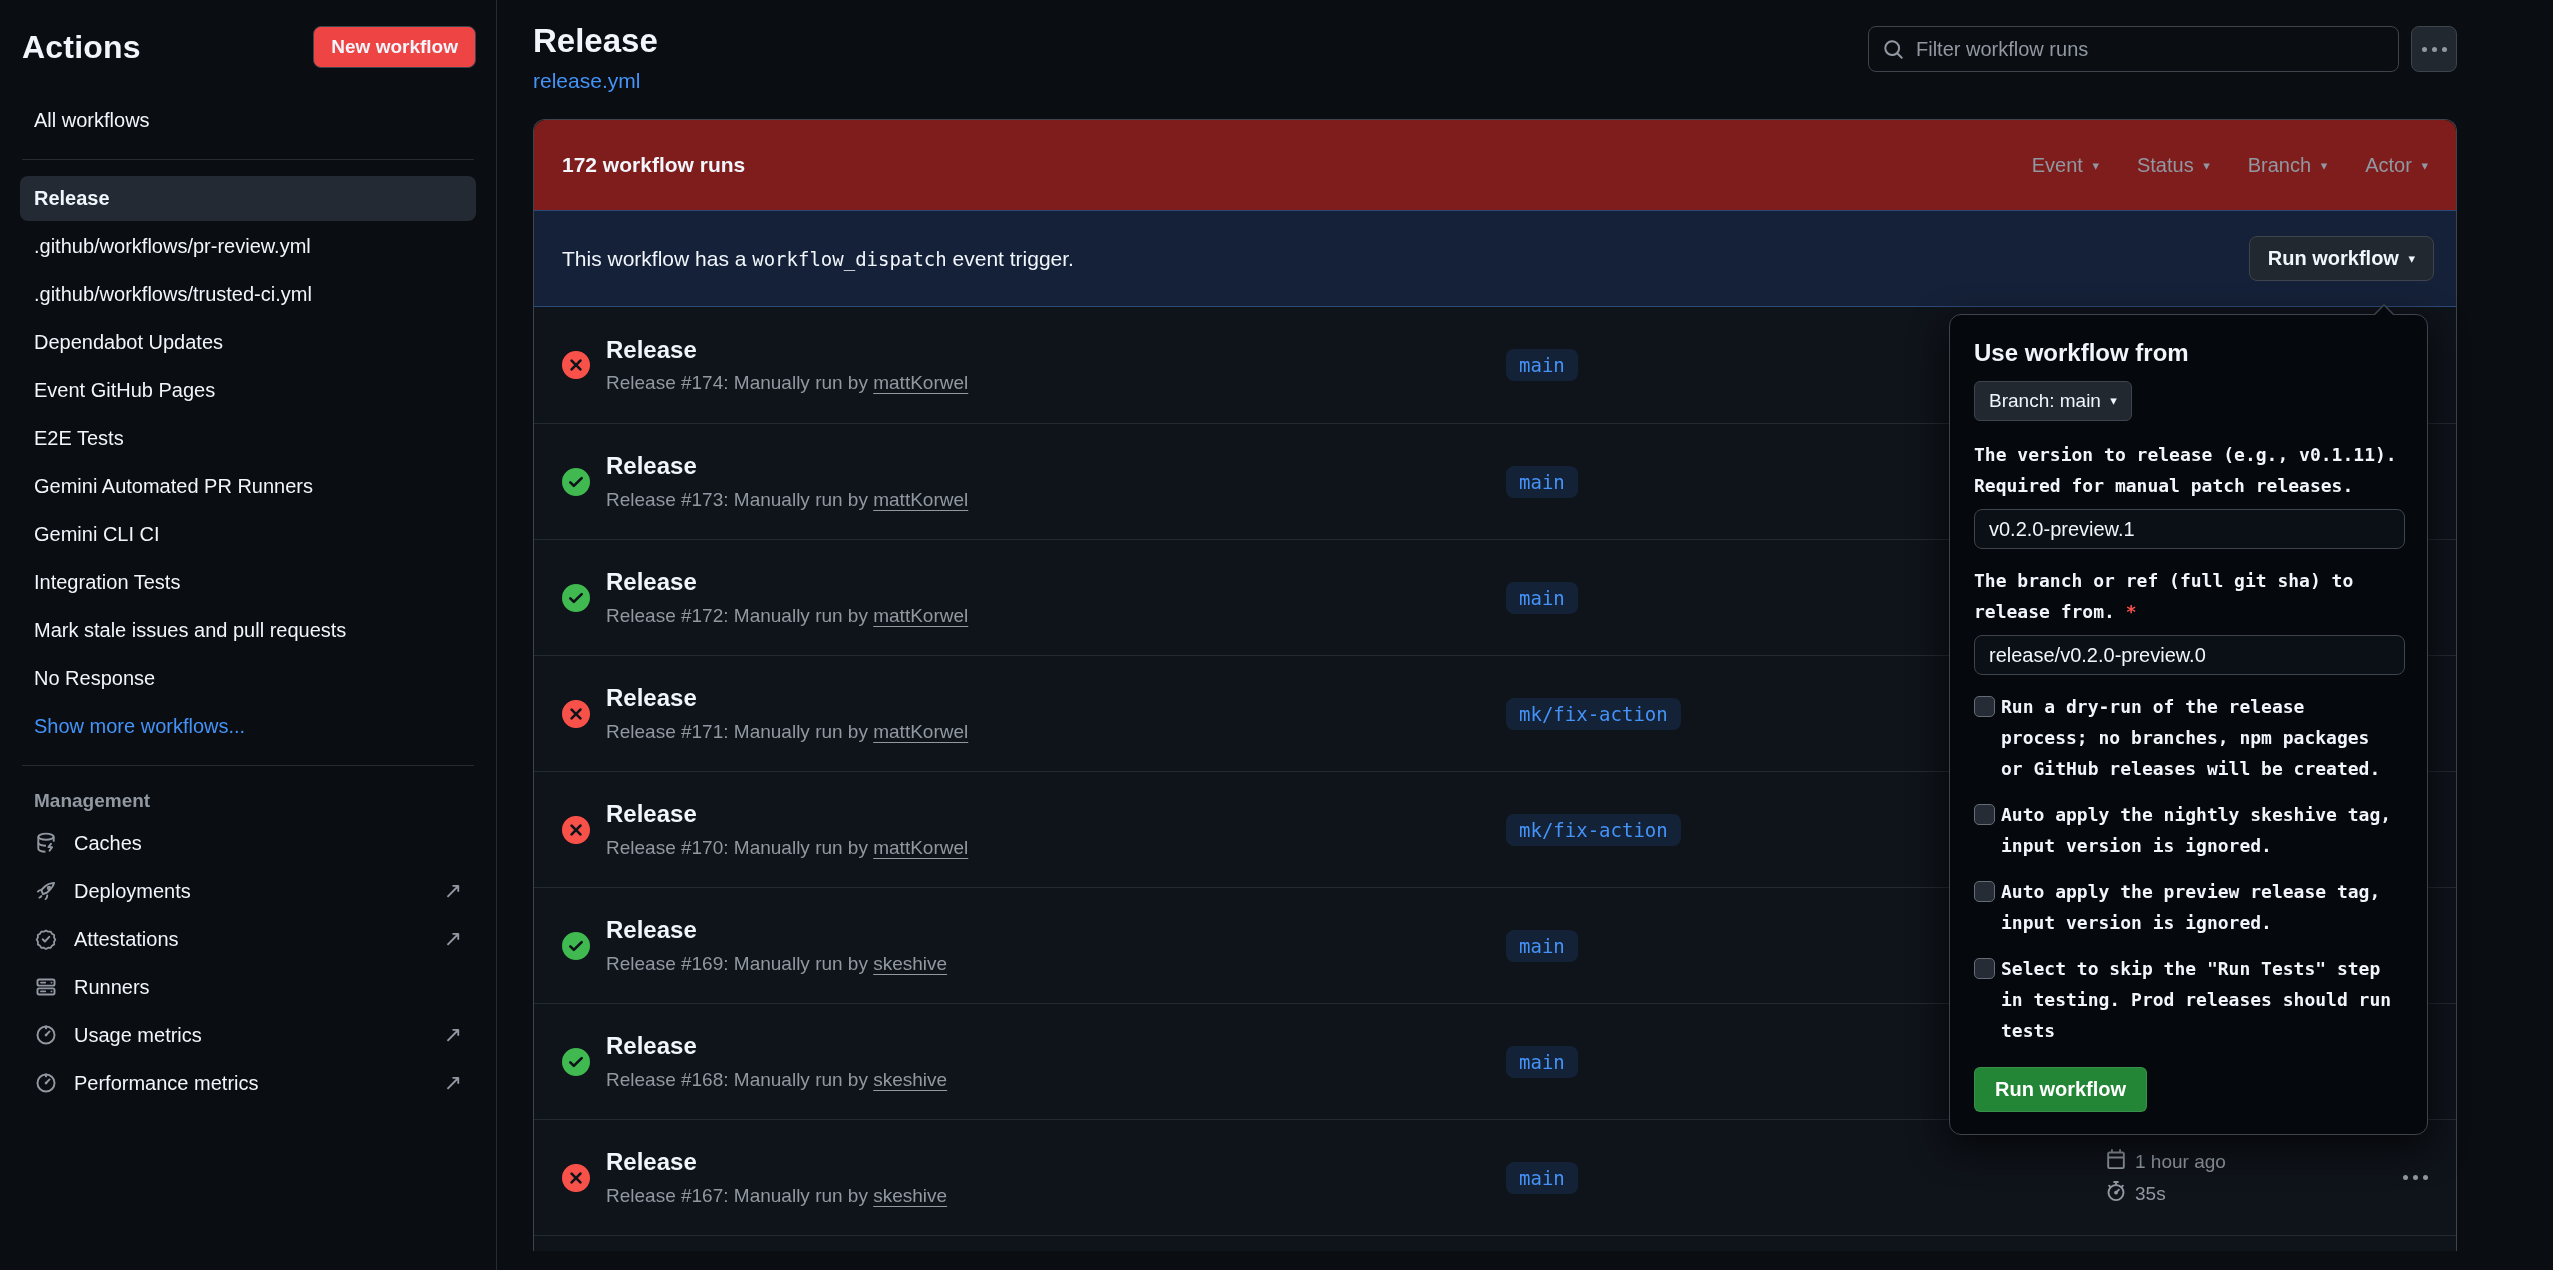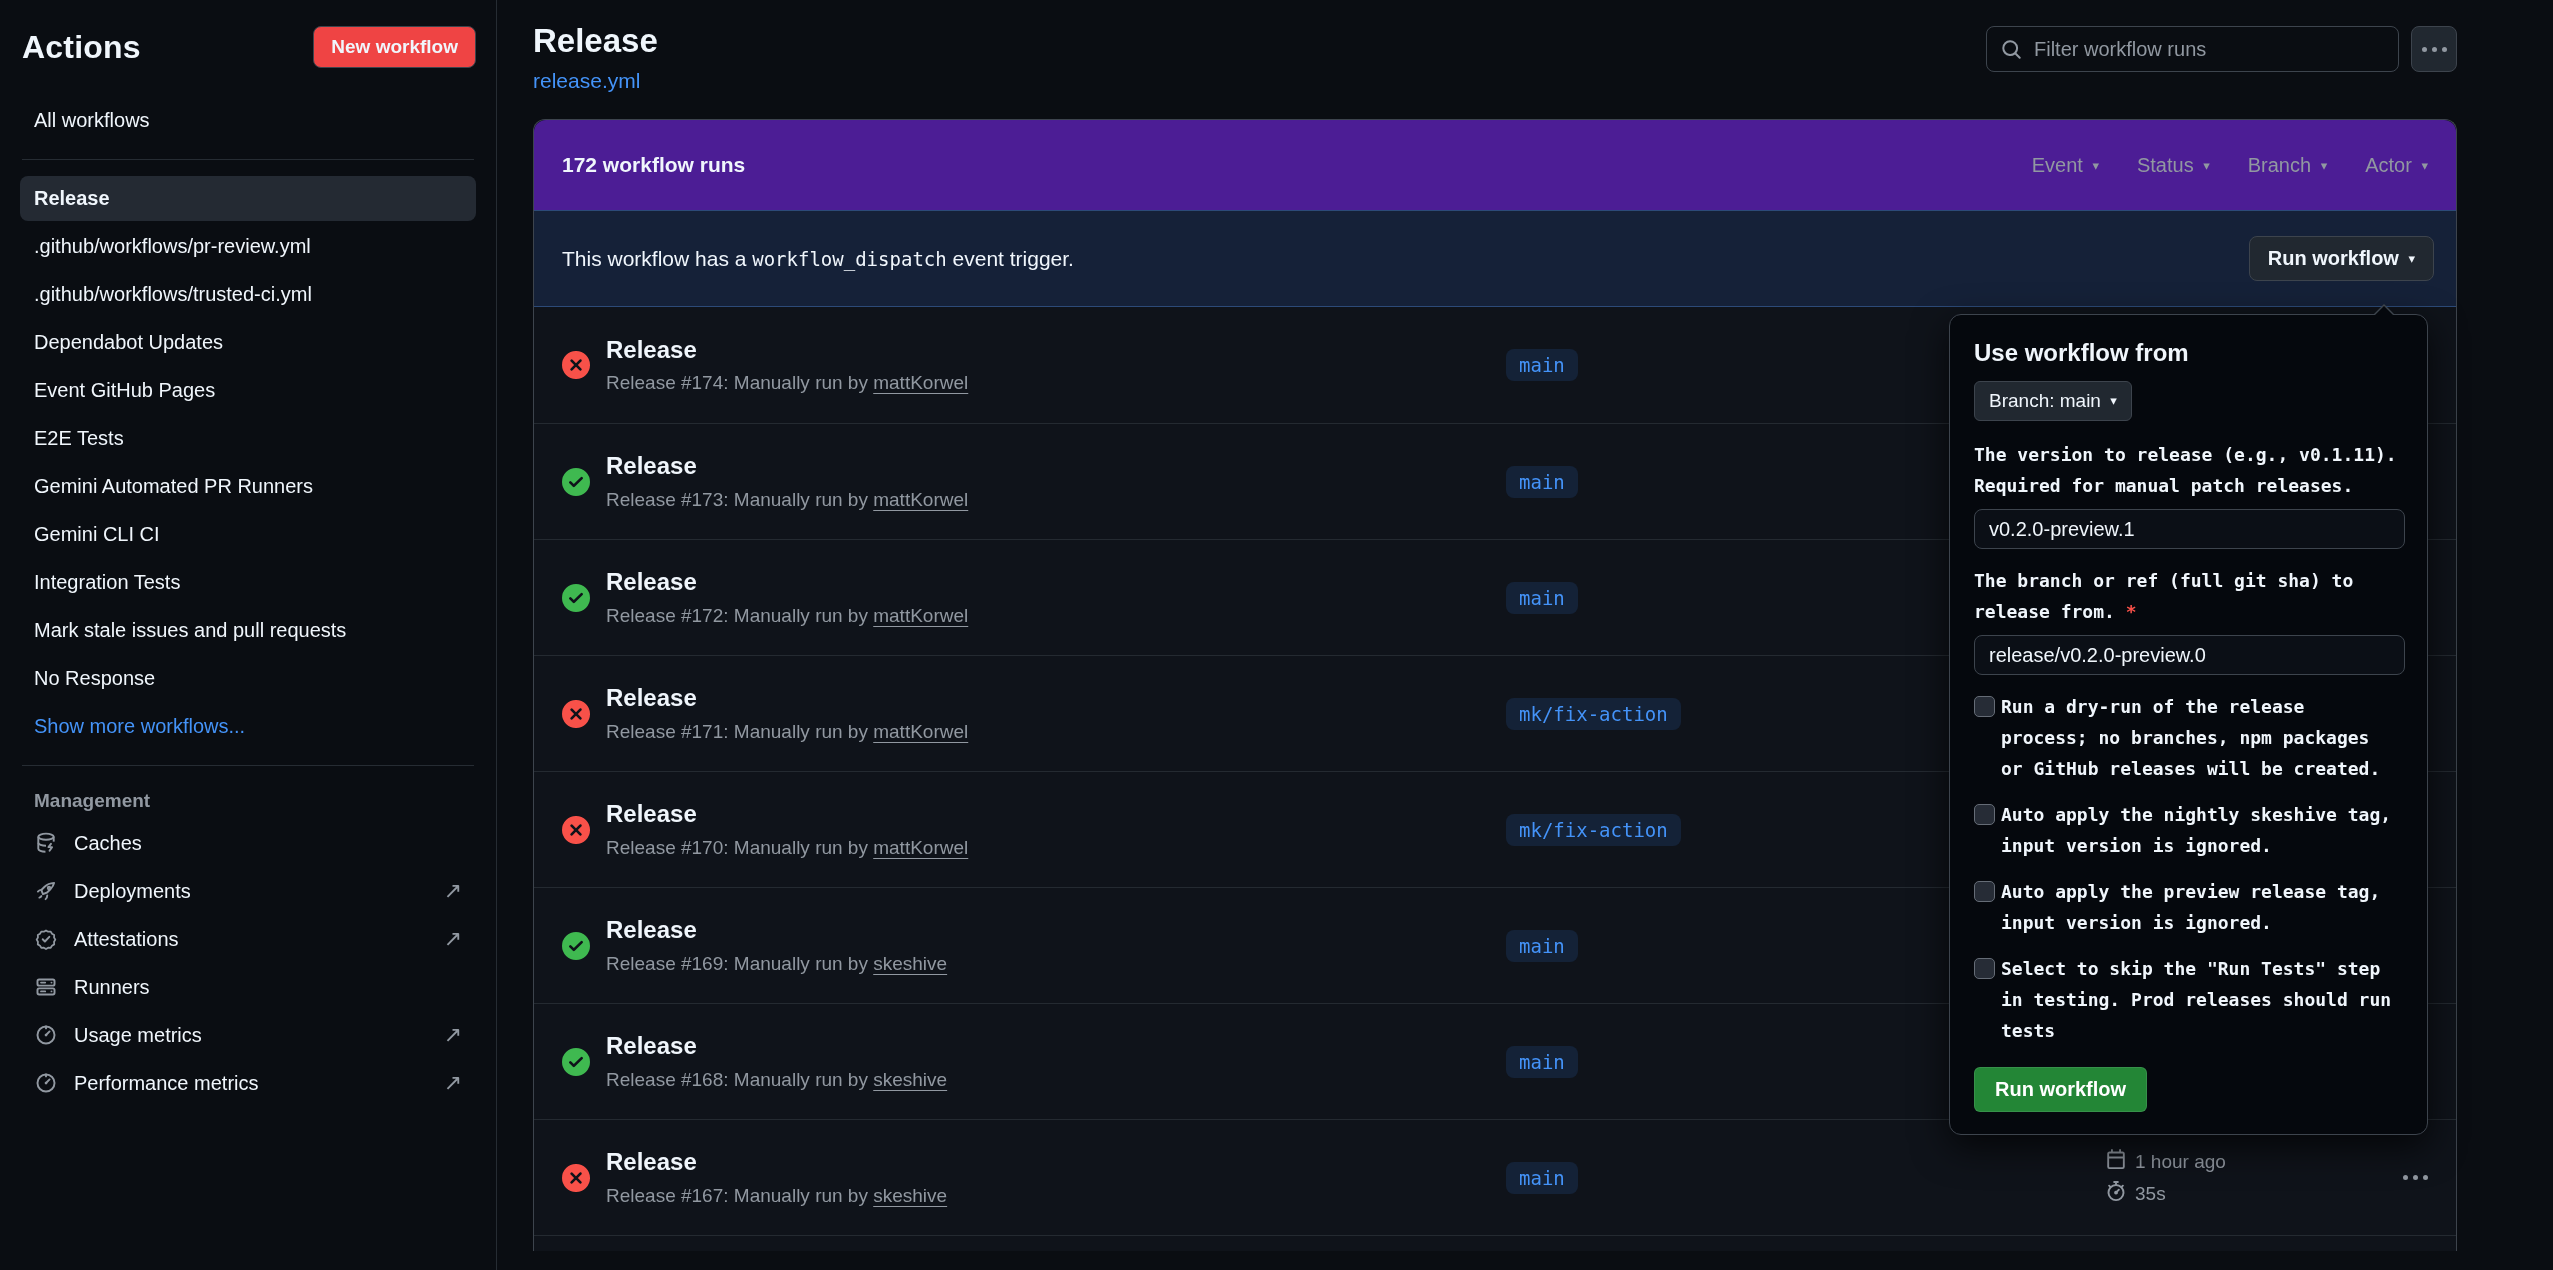--- a/index.html
+++ b/index.html
@@ -42,21 +42,21 @@
   .mgmt-item .micon { width:24px; height:24px; display:inline-flex; align-items:center; justify-content:center; color:#9198a1; flex:none; }
   .mgmt-item .ext { margin-left:auto; color:#9198a1; font-size:22px; line-height:1; }
 
   
   .main { flex:1; position:relative; padding:0 96px 0 36px; }
   .main-head { display:flex; justify-content:space-between; align-items:flex-start; padding-top:22px; }
   .page-title { font-size:33px; font-weight:700; }
   .file-link { display:inline-block; margin-top:9px; font-size:21px; color:#4493f8; text-decoration:none; cursor:pointer; }
   .head-right { display:flex; gap:12px; align-items:center; margin-top:4px; }
   .filter-box {
-    width:413px; height:46px; border:1px solid #3d444d; border-radius:8px;
+    width:531px; height:46px; border:1px solid #3d444d; border-radius:8px;
     display:flex; align-items:center; gap:12px; padding:0 14px; background:transparent;
   }
   .filter-box input {
     background:transparent; border:none; outline:none; color:#f0f6fc;
     font-size:20px; flex:1; font-family:inherit;
   }
   .filter-box input::placeholder { color:#9198a1; }
   .icon-btn {
     width:46px; height:46px; background:#212830; border:1px solid #3d444d;
     border-radius:8px; display:flex; align-items:center; justify-content:center;
@@ -64,21 +64,21 @@
   }
   .kebab-h { display:flex; gap:5px; }
   .kebab-h i { width:5px; height:5px; border-radius:50%; background:#9198a1; }
 
   
   .card {
     margin-top:26px; border:1px solid #3d444d; border-bottom:none;
     border-radius:12px 12px 0 0; background:#0f131a; overflow:visible;
   }
   .card-header {
-    height:90px; background:#4c1d95; border-radius:12px 12px 0 0;
+    height:90px; background:#7f1d1d; border-radius:12px 12px 0 0;
     display:flex; align-items:center; justify-content:space-between; padding:0 28px;
   }
   .runs-count { font-size:21px; font-weight:700; }
   .run-filters { display:flex; gap:38px; }
   .run-filter { font-size:20px; color:#9198a1; cursor:pointer; white-space:nowrap; }
   .caret { font-size:13px; position:relative; top:-2px; margin-left:4px; }
 
   .banner {
     height:97px; background:#152138;
     border-top:1px solid #2c4a78; border-bottom:1px solid #2c4a78;

